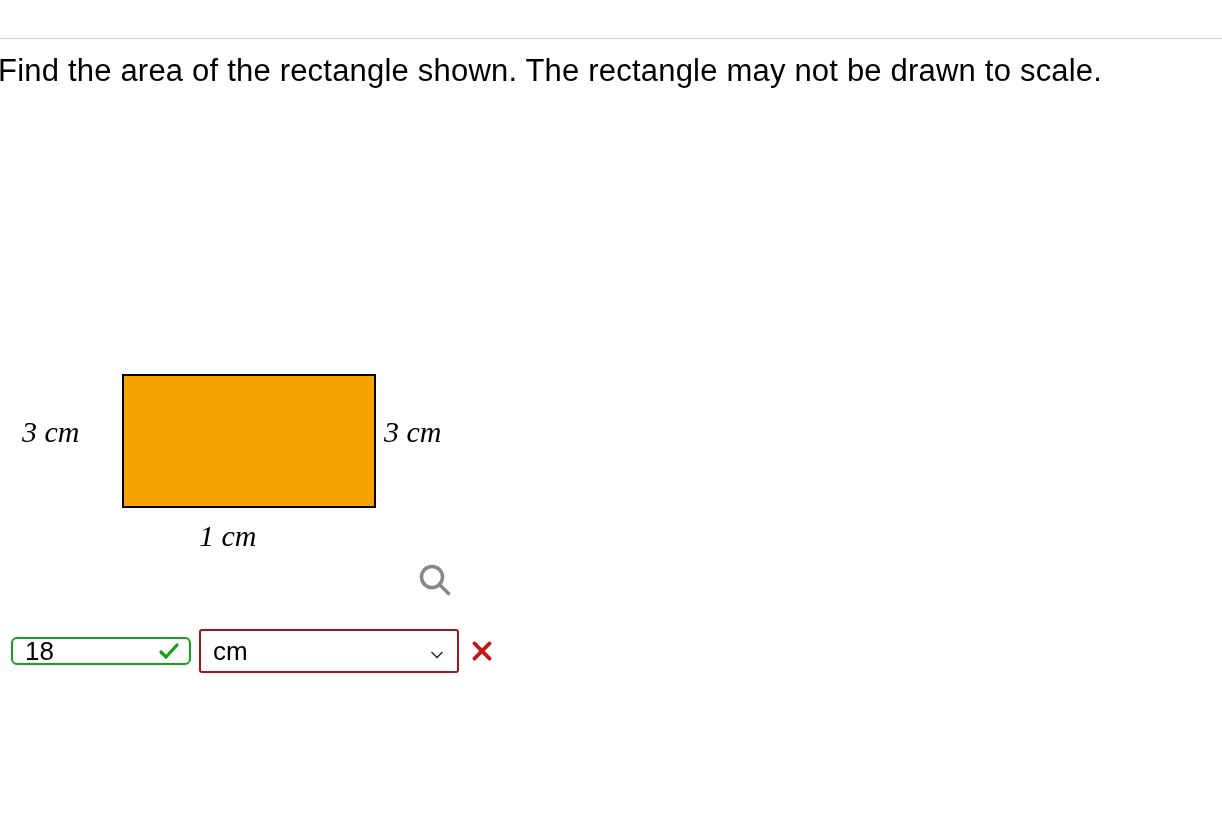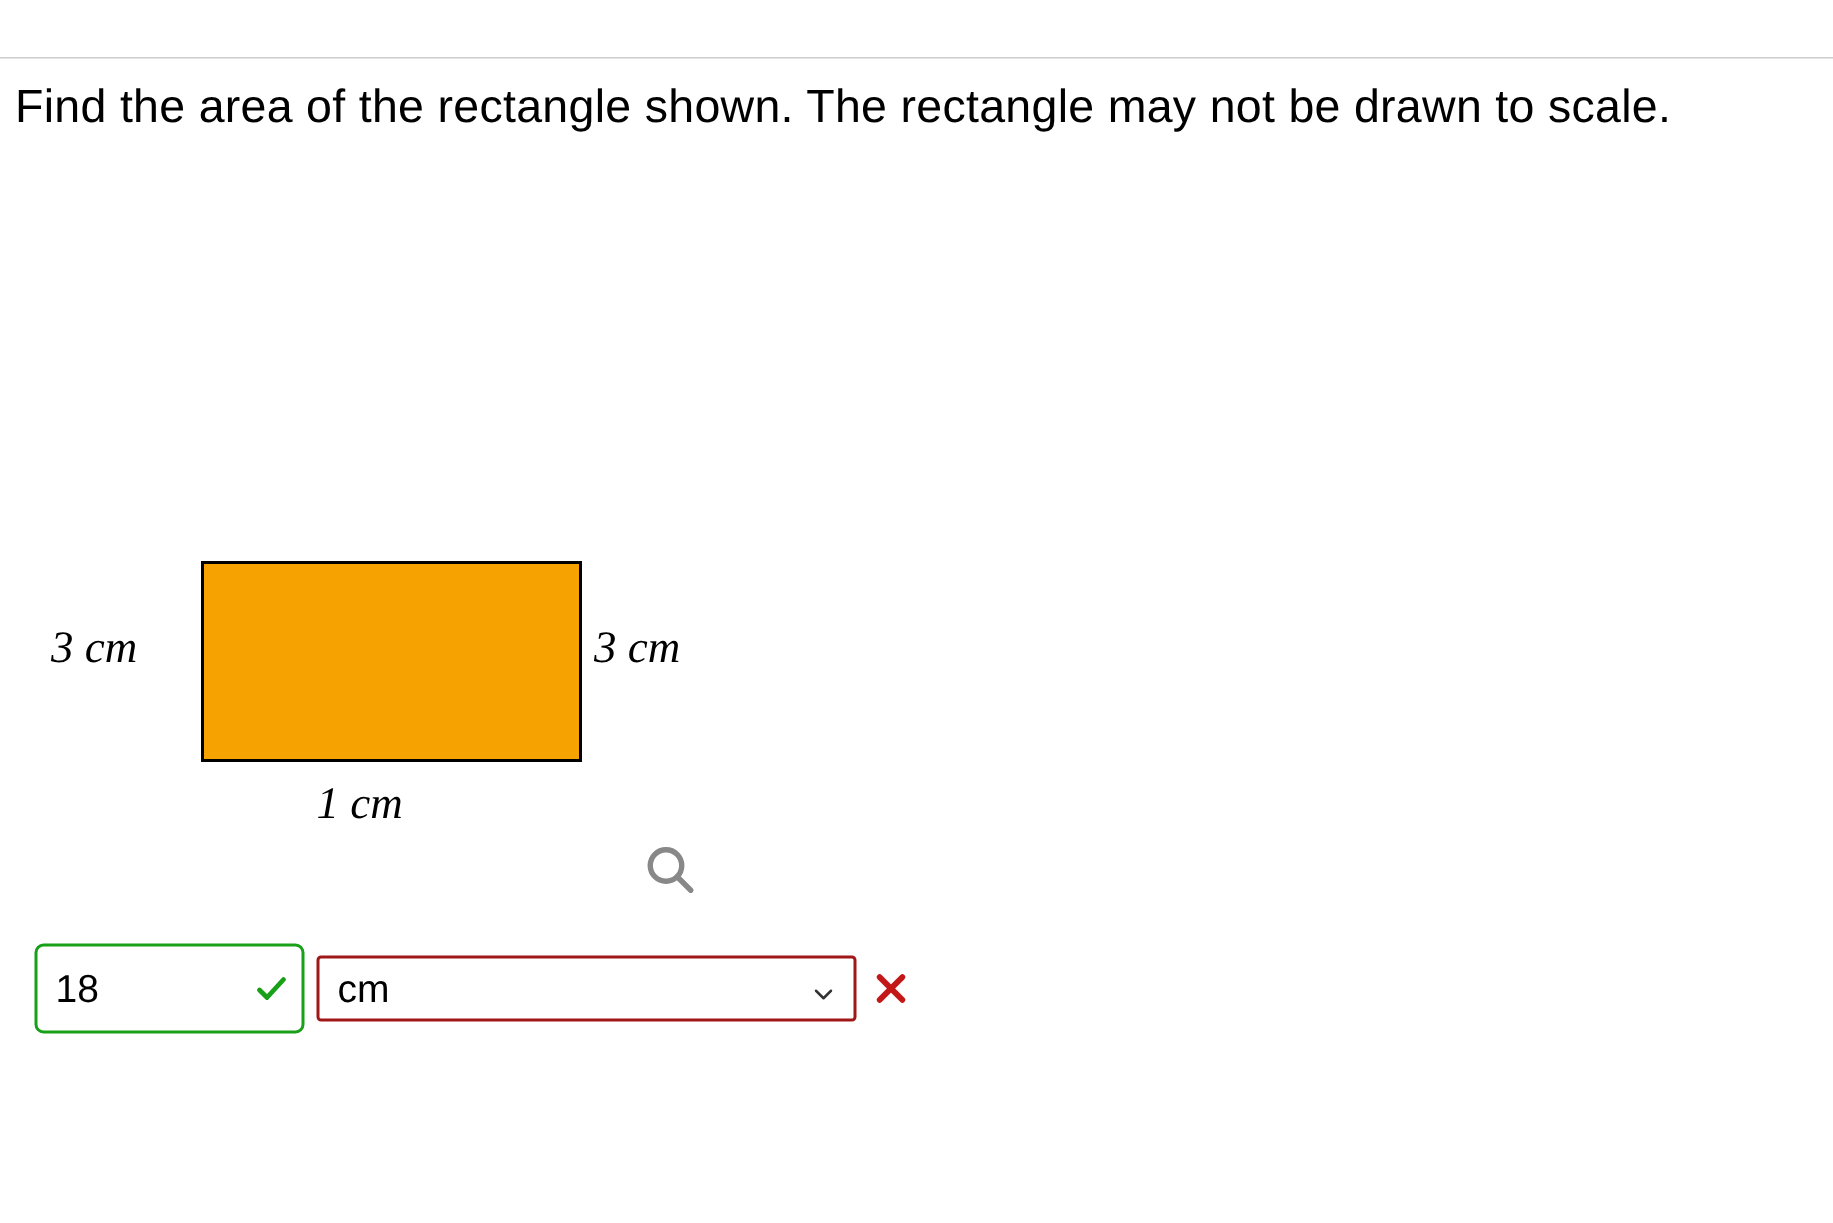--- a/index.html
+++ b/index.html
@@ -11,21 +11,21 @@
     color: #000000;
     width: 1222px;
     height: 815px;
     overflow: hidden;
   }
   .top-divider {
     border-top: 1px solid #cccccc;
     margin-top: 38px;
   }
   .content {
-    padding: 14px 0 0 12px;
+    padding: 14px 0 0 0;
   }
   .question {
     font-size: 31px;
     font-weight: 400;
     letter-spacing: 0.2px;
     margin: 0 0 0 -2px;
     white-space: nowrap;
   }
   .figure-area {
     position: relative;
@@ -79,40 +79,40 @@
     position: absolute;
     top: 260px;
     left: -11px;
     display: flex;
     align-items: center;
     gap: 8px;
   }
   .answer-input {
     position: relative;
     width: 180px;
-    height: 60px;
+    height: 28px;
     border: 2px solid #19a019;
     border-radius: 6px;
     background: #ffffff;
     display: flex;
     align-items: center;
     padding: 0 12px;
     font-size: 26px;
   }
   .answer-input .tick {
     position: absolute;
     right: 8px;
     top: 50%;
     transform: translateY(-50%);
     width: 24px;
     height: 24px;
   }
   .unit-select {
     position: relative;
-    width: 360px;
+    width: 260px;
     height: 44px;
     border: 2px solid #a01717;
     border-radius: 3px;
     background: #ffffff;
     display: flex;
     align-items: center;
     padding: 0 12px;
     font-size: 26px;
     cursor: pointer;
   }

